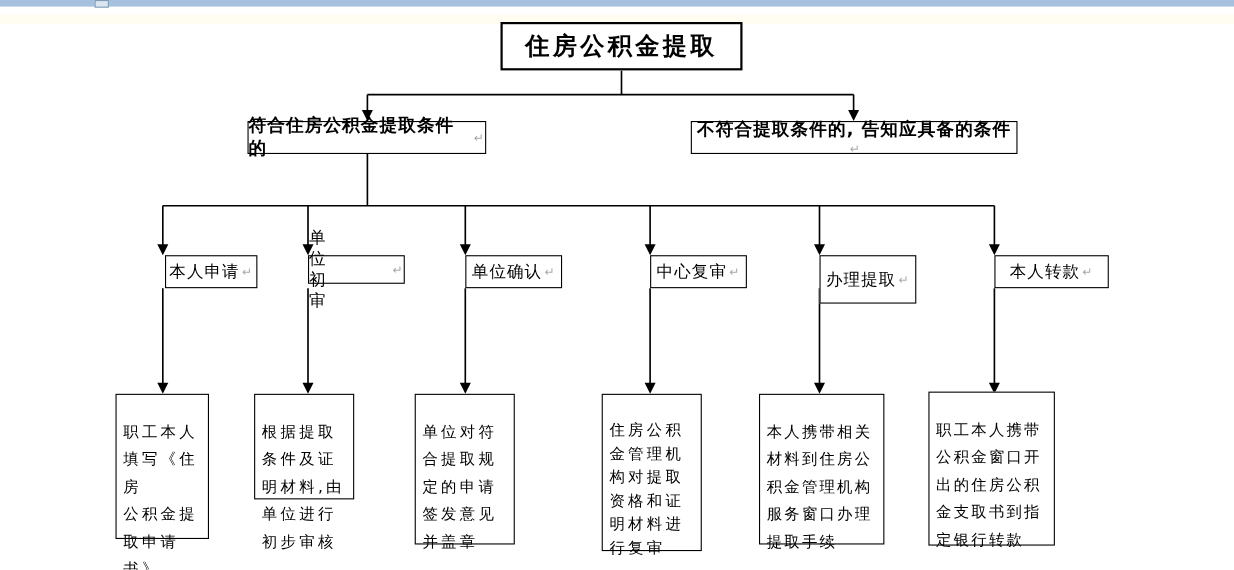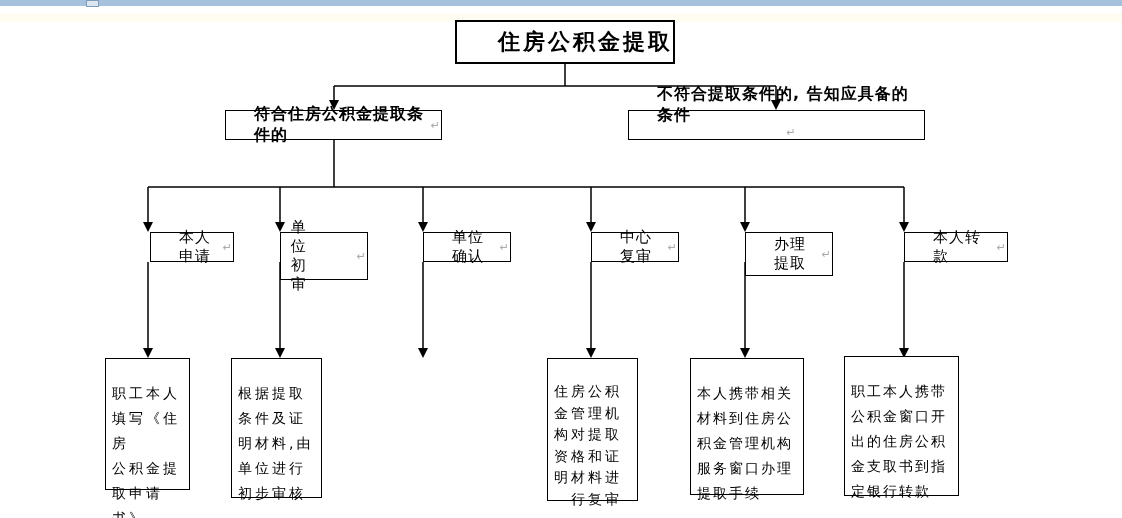--- a/index.html
+++ b/index.html
@@ -36,23 +36,22 @@
   }
   svg.connectors line { stroke: #000; stroke-width: 1.5; }
   svg.connectors polygon { fill: #000; }
   .box {
     position: absolute;
     background: #ffffff;
     border: 1px solid #000;
     box-sizing: border-box;
     display: flex;
     align-items: center;
-    justify-content: flex-end;
+    justify-content: center;
     color: #000;
-    padding-left: 28px;
   }
   .box.title-box {
     border-width: 2px;
     font-size: 22px;
     font-weight: bold;
     letter-spacing: 3px;
   }
   .box.branch-box {
     font-size: 16px;
     font-weight: bold;
@@ -66,21 +65,21 @@
   .box.detail-box {
     align-items: flex-start;
     justify-content: flex-start;
     padding: 22px 6px;
     font-size: 14px;
     line-height: 25px;
     letter-spacing: 3px;
     white-space: pre-line;
     text-align: left;
   }
-  .box.detail-box.six-lines { line-height: 21.5px; text-align: right; }
+  .box.detail-box.six-lines { line-height: 21.5px; }
   .box.detail-box.wide { letter-spacing: 2px; }
   .pmark {
     color: #a9a9a9;
     font-size: 11px;
     margin-left: 2px;
     font-weight: normal;
   }
 </style>
 </head>
 <body>
@@ -140,21 +139,21 @@
   </div>
   <div class="box branch-box" style="left:628px; top:110px; width:297px; height:30px;flex-direction:column;">
     <span>不符合提取条件的, 告知应具备的条件</span>
     <span class="pmark">↵</span>
   </div>
 
   <div class="box step-box" style="left:106px; top:232px; width:84px; height:30px;">
     <span>本人申请</span>
     <span class="pmark">↵</span>
   </div>
-  <div class="box step-box" style="left:236px; top:232px; width:88px; height:48px;gap:48px;">
+  <div class="box step-box" style="left:236px; top:232px; width:88px; height:26px;gap:48px;">
     <span>单位初审</span>
     <span class="pmark">↵</span>
   </div>
   <div class="box step-box" style="left:379px; top:232px; width:88px; height:30px;">
     <span>单位确认</span>
     <span class="pmark">↵</span>
   </div>
   <div class="box step-box" style="left:547px; top:232px; width:88px; height:30px;">
     <span>中心复审</span>
     <span class="pmark">↵</span>
@@ -167,26 +166,33 @@
     <span>本人转款</span>
     <span class="pmark">↵</span>
   </div>
 
   <div class="box detail-box" style="left:105px; top:358px; width:85px; height:132px;">
     <span>职工本人
 填写《住房
 公积金提
 取申请书》</span>
   </div>
-  <div class="box detail-box" style="left:231px; top:358px; width:91px; height:140px;">
+  <div class="box detail-box" style="left:231px; top:358px; width:91px; height:96px;">
     <span>根据提取
 条件及证
 明材料,由
 单位进行
 初步审核</span>
+  </div>
+  <div class="box detail-box" style="left:377px; top:358px; width:91px; height:137px;">
+    <span>单位对符
+合提取规
+定的申请
+签发意见
+并盖章</span>
   </div>
   <div class="box detail-box six-lines" style="left:547px; top:358px; width:91px; height:143px;">
     <span>住房公积
 金管理机
 构对提取
 资格和证
 明材料进
 行复审</span>
   </div>
   <div class="box detail-box wide" style="left:690px; top:358px; width:114px; height:137px;">

